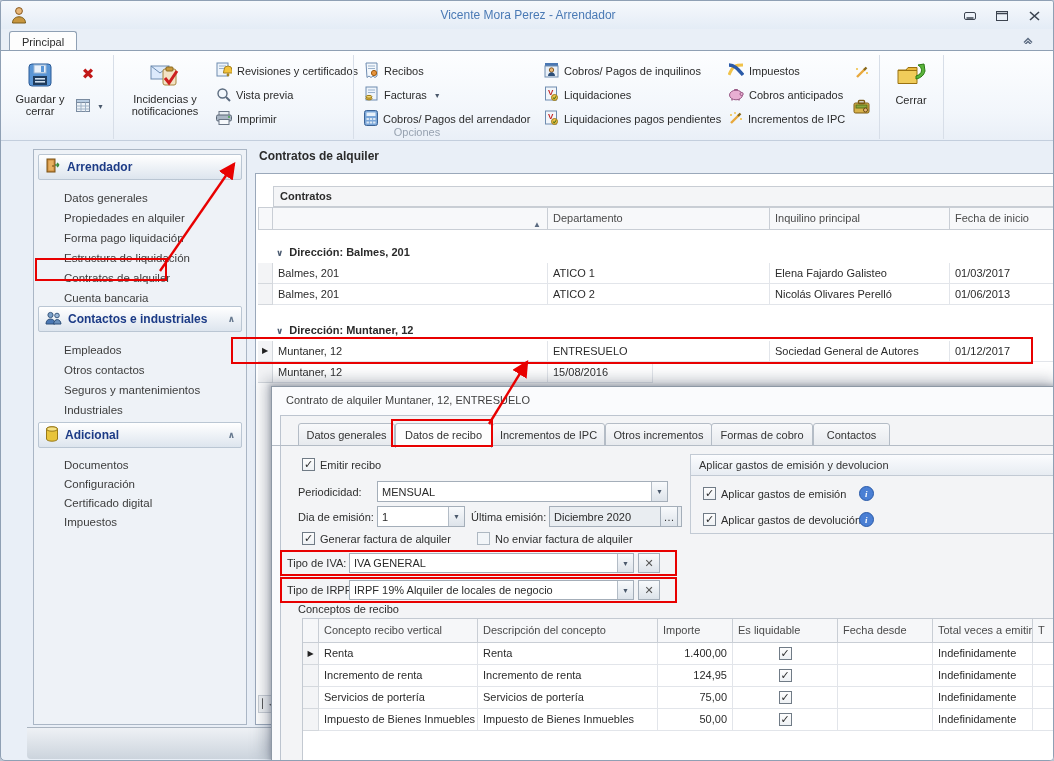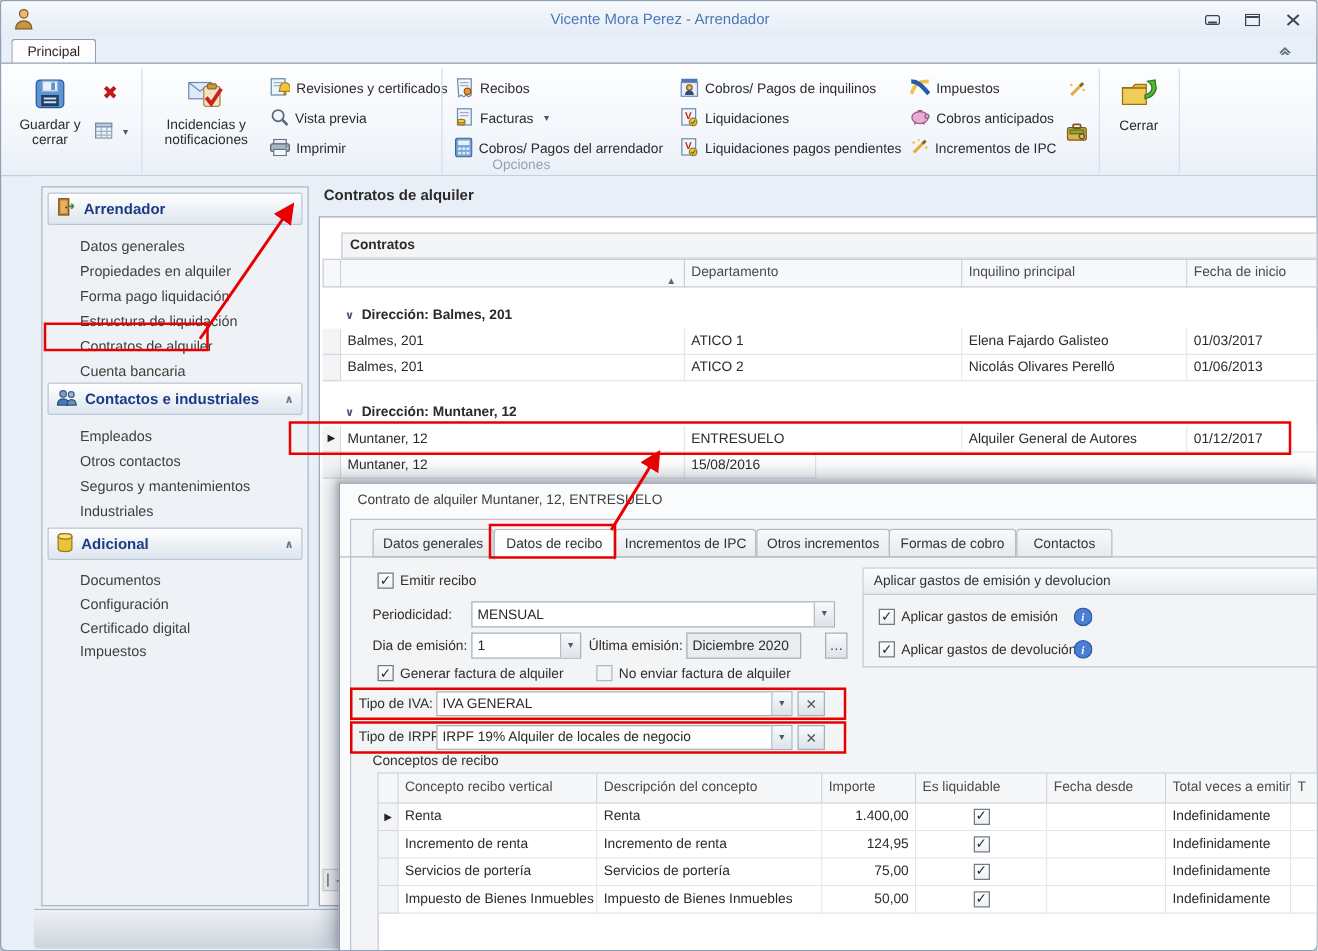--- a/index.html
+++ b/index.html
@@ -450,21 +450,21 @@
         <div class="gcell" style="width:180px;">Nicolás Olivares Perelló</div>
         <div class="gcell" style="width:105px;">01/06/2013</div>
       </div>
 
       <div class="grp-row" style="left:20px;top:146px;"><span class="vee">∨</span><span>Dirección: Muntaner, 12</span></div>
 
       <div class="grid-row" style="left:2px;top:167px;width:798px;">
         <div class="gutter"><span>▶</span></div>
         <div class="gcell" style="width:275px;">Muntaner, 12</div>
         <div class="gcell" style="width:222px;">ENTRESUELO</div>
-        <div class="gcell" style="width:180px;">Alquiler General de Autores</div>
+        <div class="gcell" style="width:180px;">Sociedad General de Autores</div>
         <div class="gcell" style="width:105px;">01/12/2017</div>
       </div>
       <div class="grid-row" style="left:2px;top:188px;width:798px;">
         <div class="gutter"></div>
         <div class="gcell" style="width:275px;">Muntaner, 12</div>
         <div class="gcell" style="width:105px;">15/08/2016</div>
       </div>
     </div>
 
     <div class="abs" id="rec-nav">
@@ -496,21 +496,21 @@
       <span class="ftext">MENSUAL</span>
       <span class="fbtn">▼</span>
     </div>
 
     <div class="dlabel" style="left:26px;top:124px;">Dia de emisión:</div>
     <div class="field" style="left:105px;top:119px;width:88px;height:21px;">
       <span class="ftext">1</span>
       <span class="fbtn">▼</span>
     </div>
     <div class="dlabel" style="left:199px;top:124px;">Última emisión:</div>
-    <div class="field disabled" style="left:277px;top:119px;width:92px;height:21px;">
+    <div class="field disabled" style="left:277px;top:119px;width:133px;height:21px;">
       <span class="ftext">Diciembre 2020</span>
     </div>
     <div class="pushbtn" style="left:388px;top:119px;width:18px;height:21px;">…</div>
 
     <div class="cb" style="left:30px;top:145px;">✓</div>
     <div class="dlabel" style="left:48px;top:146px;">Generar factura de alquiler</div>
     <div class="cb disabled" style="left:205px;top:145px;"></div>
     <div class="dlabel" style="left:223px;top:146px;">No enviar factura de alquiler</div>
 
     <div class="dlabel" style="left:15px;top:170px;">Tipo de IVA:</div>

